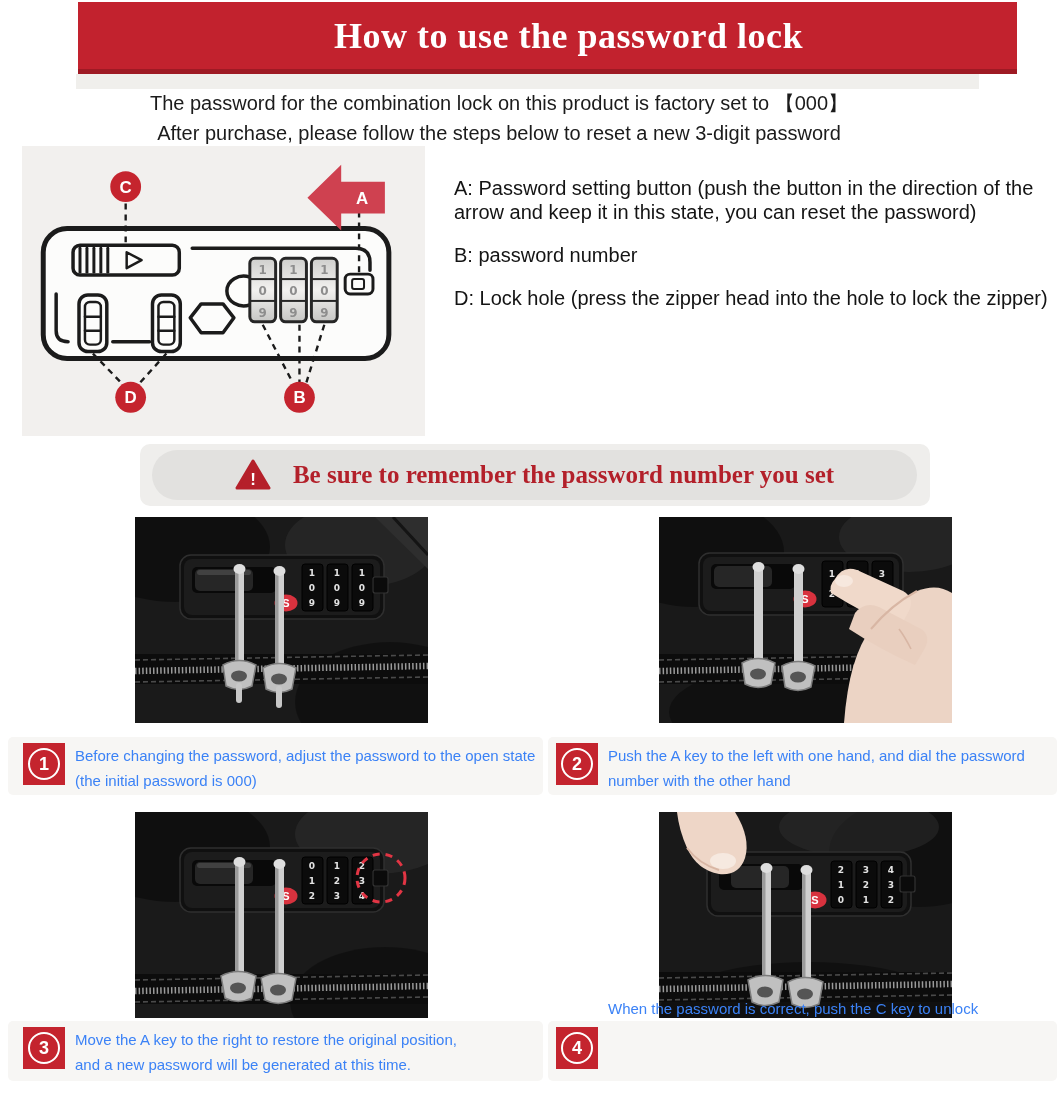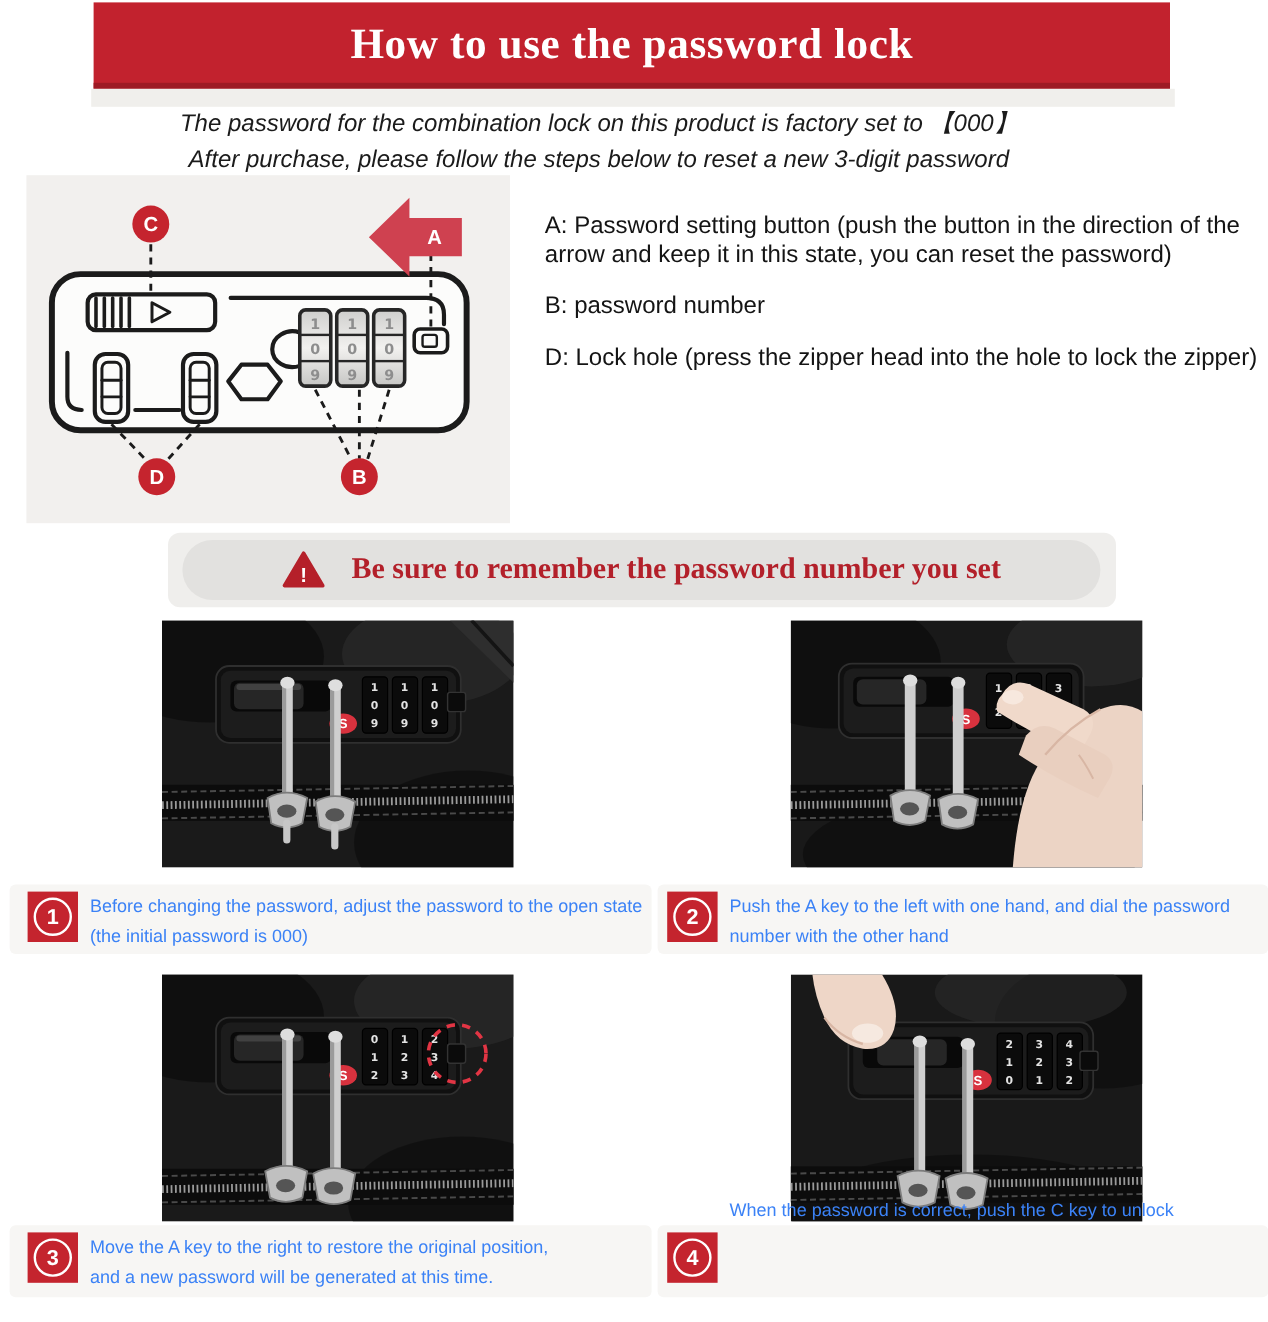--- a/index.html
+++ b/index.html
@@ -1,27 +1,27 @@
 <!DOCTYPE html>
 <html><head>
 <meta charset="utf-8">
 <style>
   html,body{margin:0;padding:0;background:#ffffff;}
   .page{position:relative;width:1057px;height:1102px;background:#ffffff;overflow:hidden;
         font-family:"Liberation Sans",sans-serif;color:#1d1d1d;}
 
   
   .banner{position:absolute;left:78px;top:2px;width:897px;height:67px;background:#c2222e;
-          border-bottom:5px solid #9e1a24;display:flex;align-items:center;justify-content:center;}
+          border-bottom:5px solid #9e1a24;display:flex;align-items:center;justify-content:center;padding-left:42px;}
   .banner h1{margin:0;font-family:"Liberation Serif",serif;font-weight:bold;font-size:36px;
              color:#ffffff;letter-spacing:.5px;}
   .banner-strip{position:absolute;left:76px;top:74px;width:903px;height:15px;background:#f0efec;}
 
   
-  .intro{position:absolute;left:0;top:88px;width:998px;text-align:center;font-style:italic;}
+  .intro{position:absolute;left:0;top:88px;width:998px;text-align:center;}
   .intro p{margin:0;font-size:20px;line-height:30px;color:#1b1b1b;}
 
   
   .diagram{position:absolute;left:22px;top:146px;width:403px;height:290px;background:#f2f0ee;}
   .diagram svg{display:block;width:403px;height:290px;}
   .dia-label{font-family:"Liberation Sans",sans-serif;font-weight:bold;font-size:17px;
              fill:#ffffff;text-anchor:middle;}
   .dia-digit{font-family:"DejaVu Sans",sans-serif;font-weight:bold;font-size:12px;
              fill:#8d8d8d;text-anchor:middle;}
 

